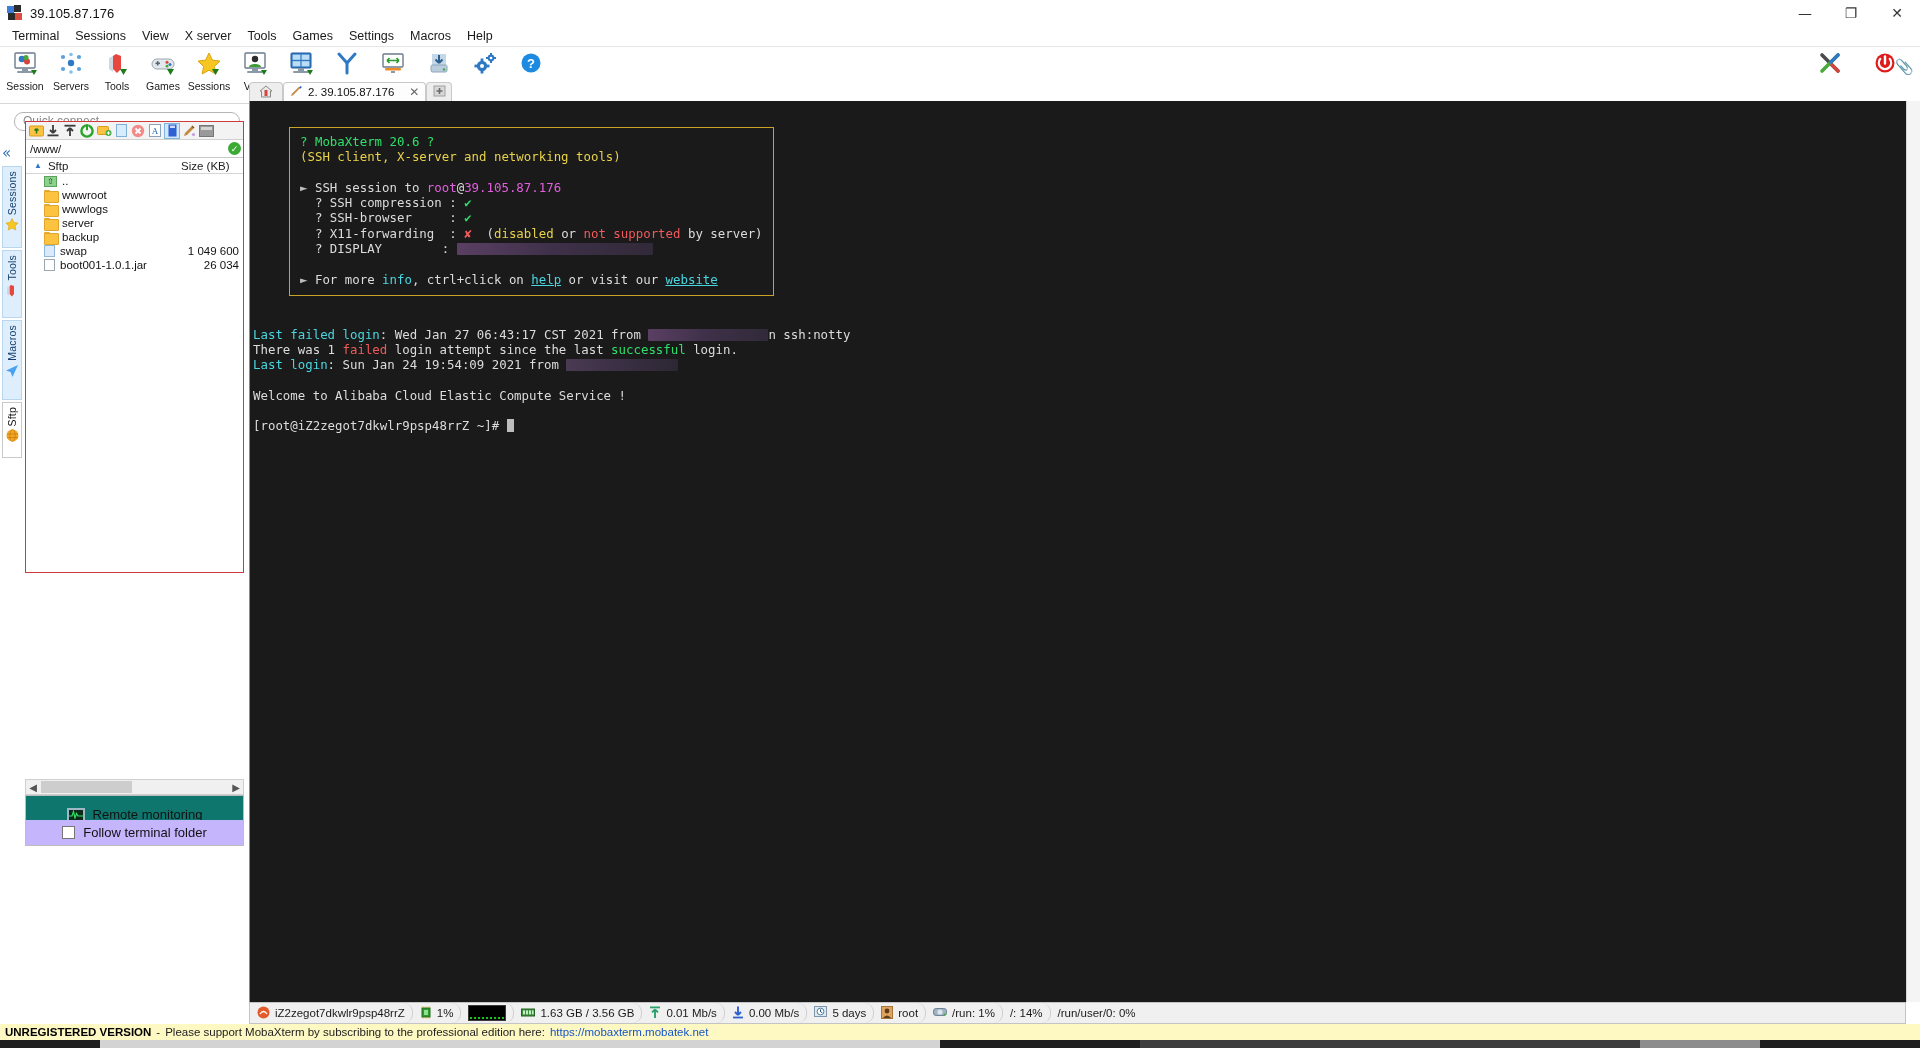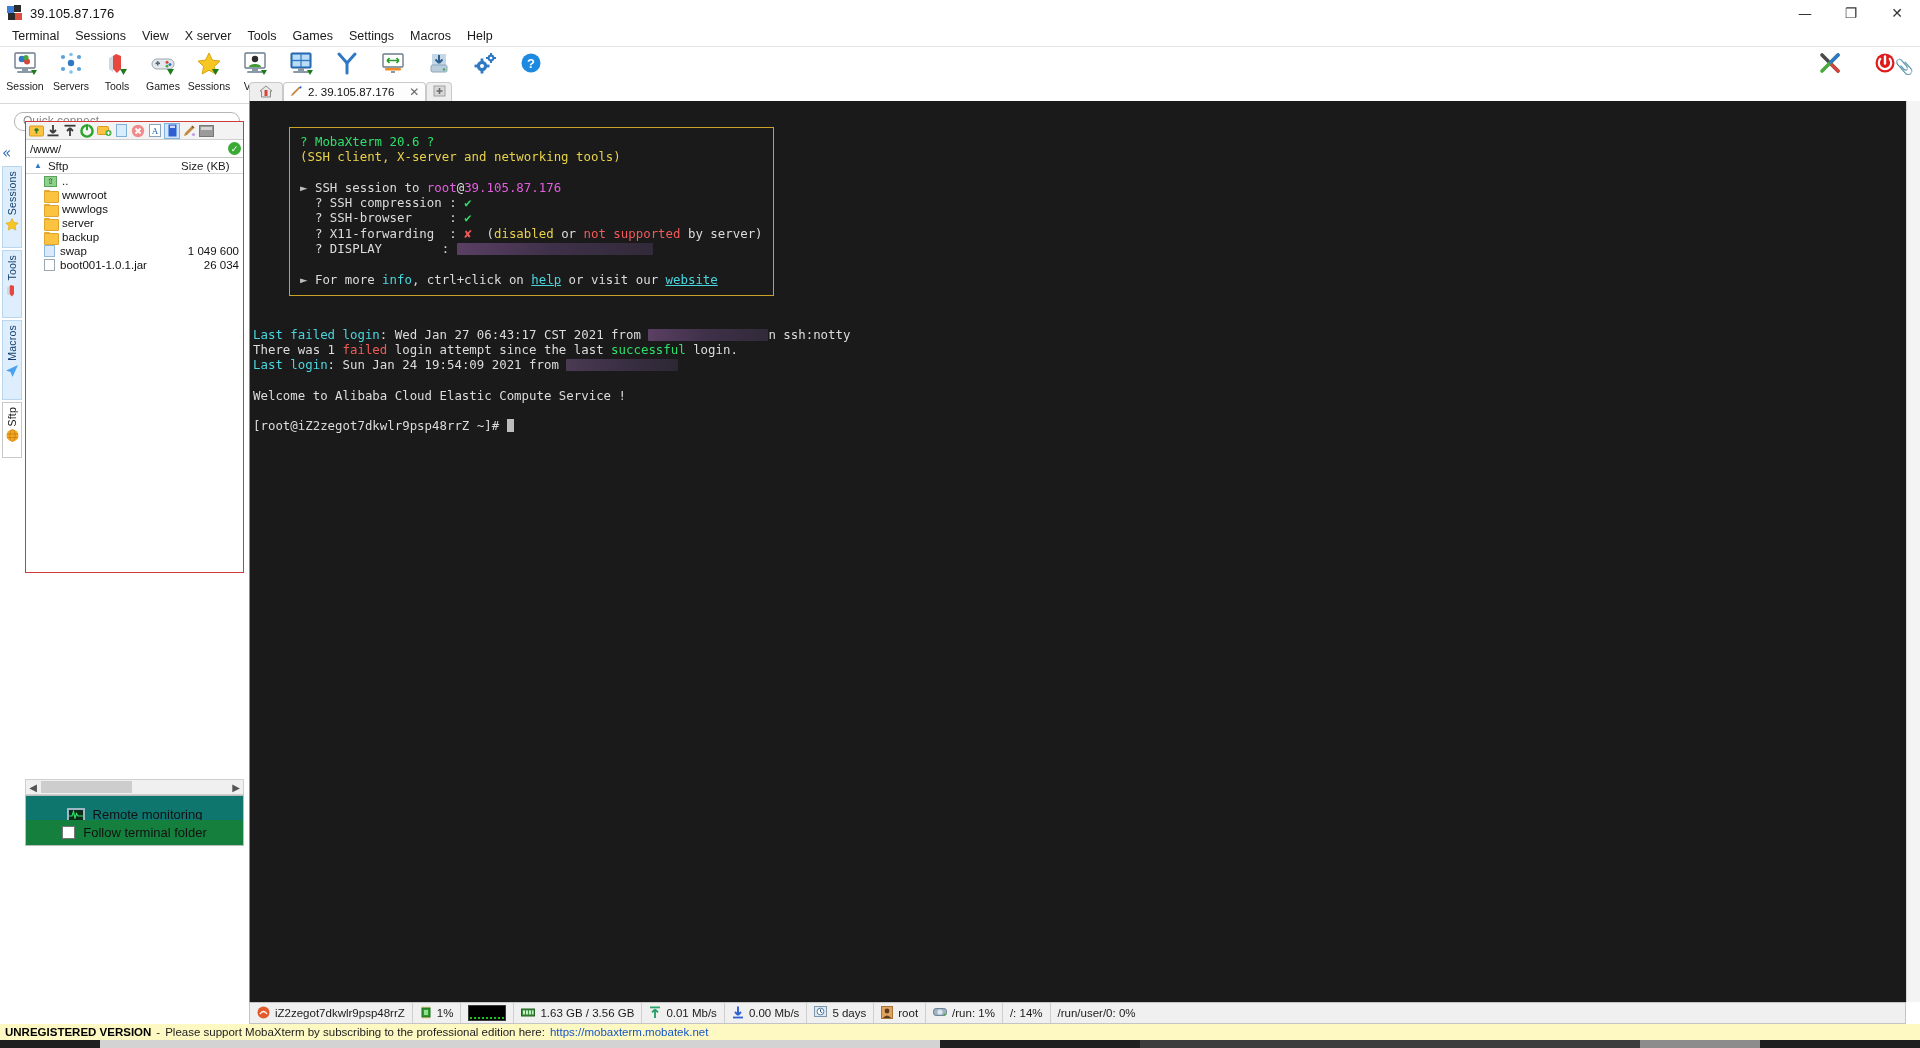--- a/index.html
+++ b/index.html
@@ -145,21 +145,21 @@
     font-size: 13px; color: #111;
   }
   .mon-icon {
     width: 18px; height: 14px; background: #0d2b17; border: 2px solid #9fb8c8;
     display:flex; align-items:center; justify-content:center;
   }
   .mon-icon svg { display:block; }
   .follow-row {
     position: absolute; left: 25px; top: 820px; width: 219px; height: 26px;
     display: flex; align-items: center; justify-content: center; gap: 8px;
-    font-size: 13px; color: #111; background:#15803d;
+    font-size: 13px; color: #111; background:#c4b5fd;
     border-left:1px solid #bdbdbd; border-right:1px solid #bdbdbd; border-bottom:1px solid #bdbdbd;
   }
   .cbx { width: 13px; height: 13px; border: 1px solid #767676; background: #fff; }
 
   
   .tabbar {
     position: absolute; left: 249px; top: 82px; right: 14px; height: 19px;
     display: flex; align-items: flex-end; background: #fff;
   }
   .tab {
@@ -203,20 +203,21 @@
 
   
   .statusbar {
     position: absolute; left: 249px; bottom: 24px; right: 14px; height: 22px;
     background: #f0f0f0; border: 1px solid #c4c4c4; display: flex; align-items: center;
   }
   .sb-cell {
     height: 20px; display: flex; align-items: center; gap: 5px;
     padding: 0 7px; font-size: 11.5px; color: #1a1a1a;
     border-right: 1px solid #cfcfcf;
+    border-radius: 9px;
   }
   .sb-cell:first-child { border-left: none; }
   .sb-graph { width: 38px; height: 16px; background: #000; border: 1px solid #3a3a3a; position: relative; }
   .sb-graph .ln { position:absolute; bottom:1px; left:1px; right:1px; height:2px;
     background: repeating-linear-gradient(90deg,#19c219 0 2px, transparent 2px 4px); }
 
   
   .footer {
     position: absolute; left: 0; bottom: 8px; width: 100%; height: 16px;
     display: flex; align-items: center; gap: 5px; padding-left: 5px;

